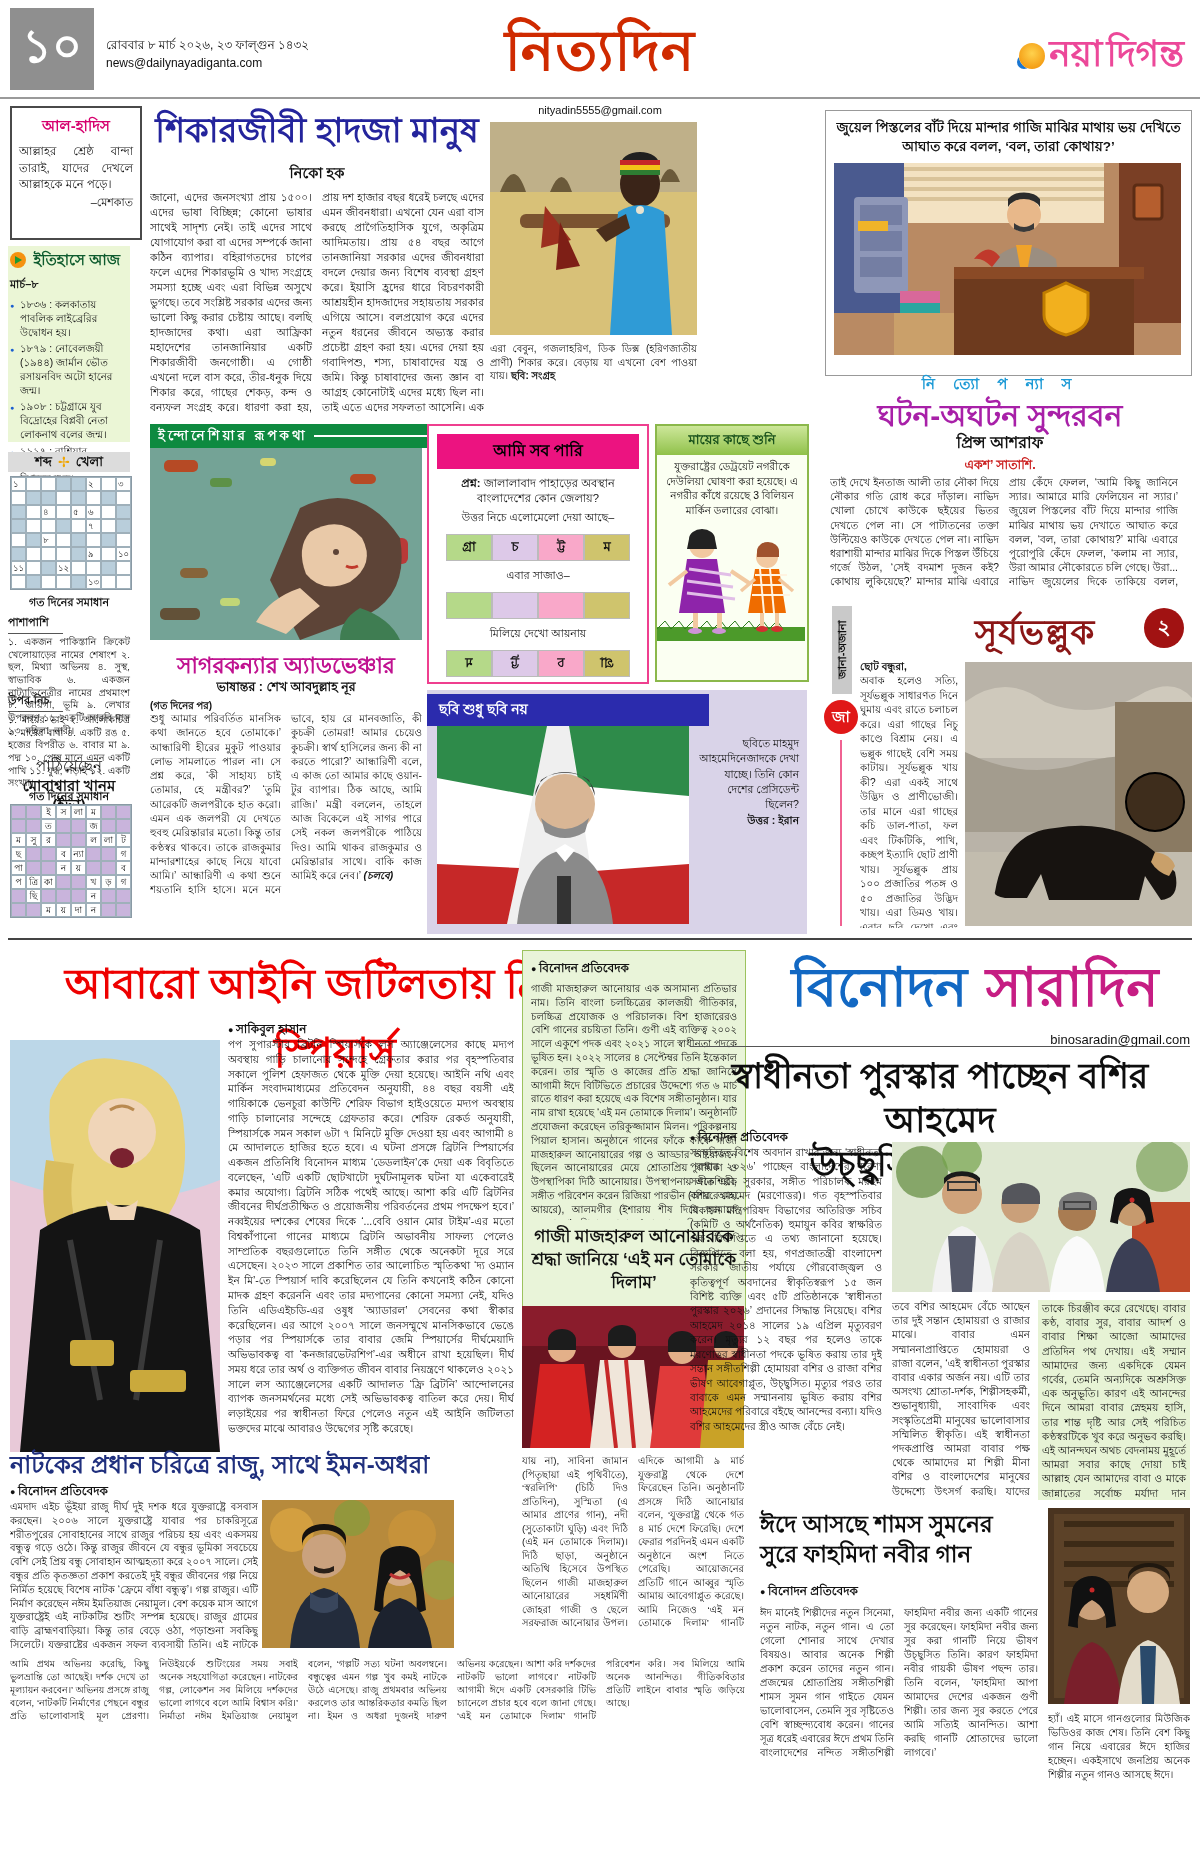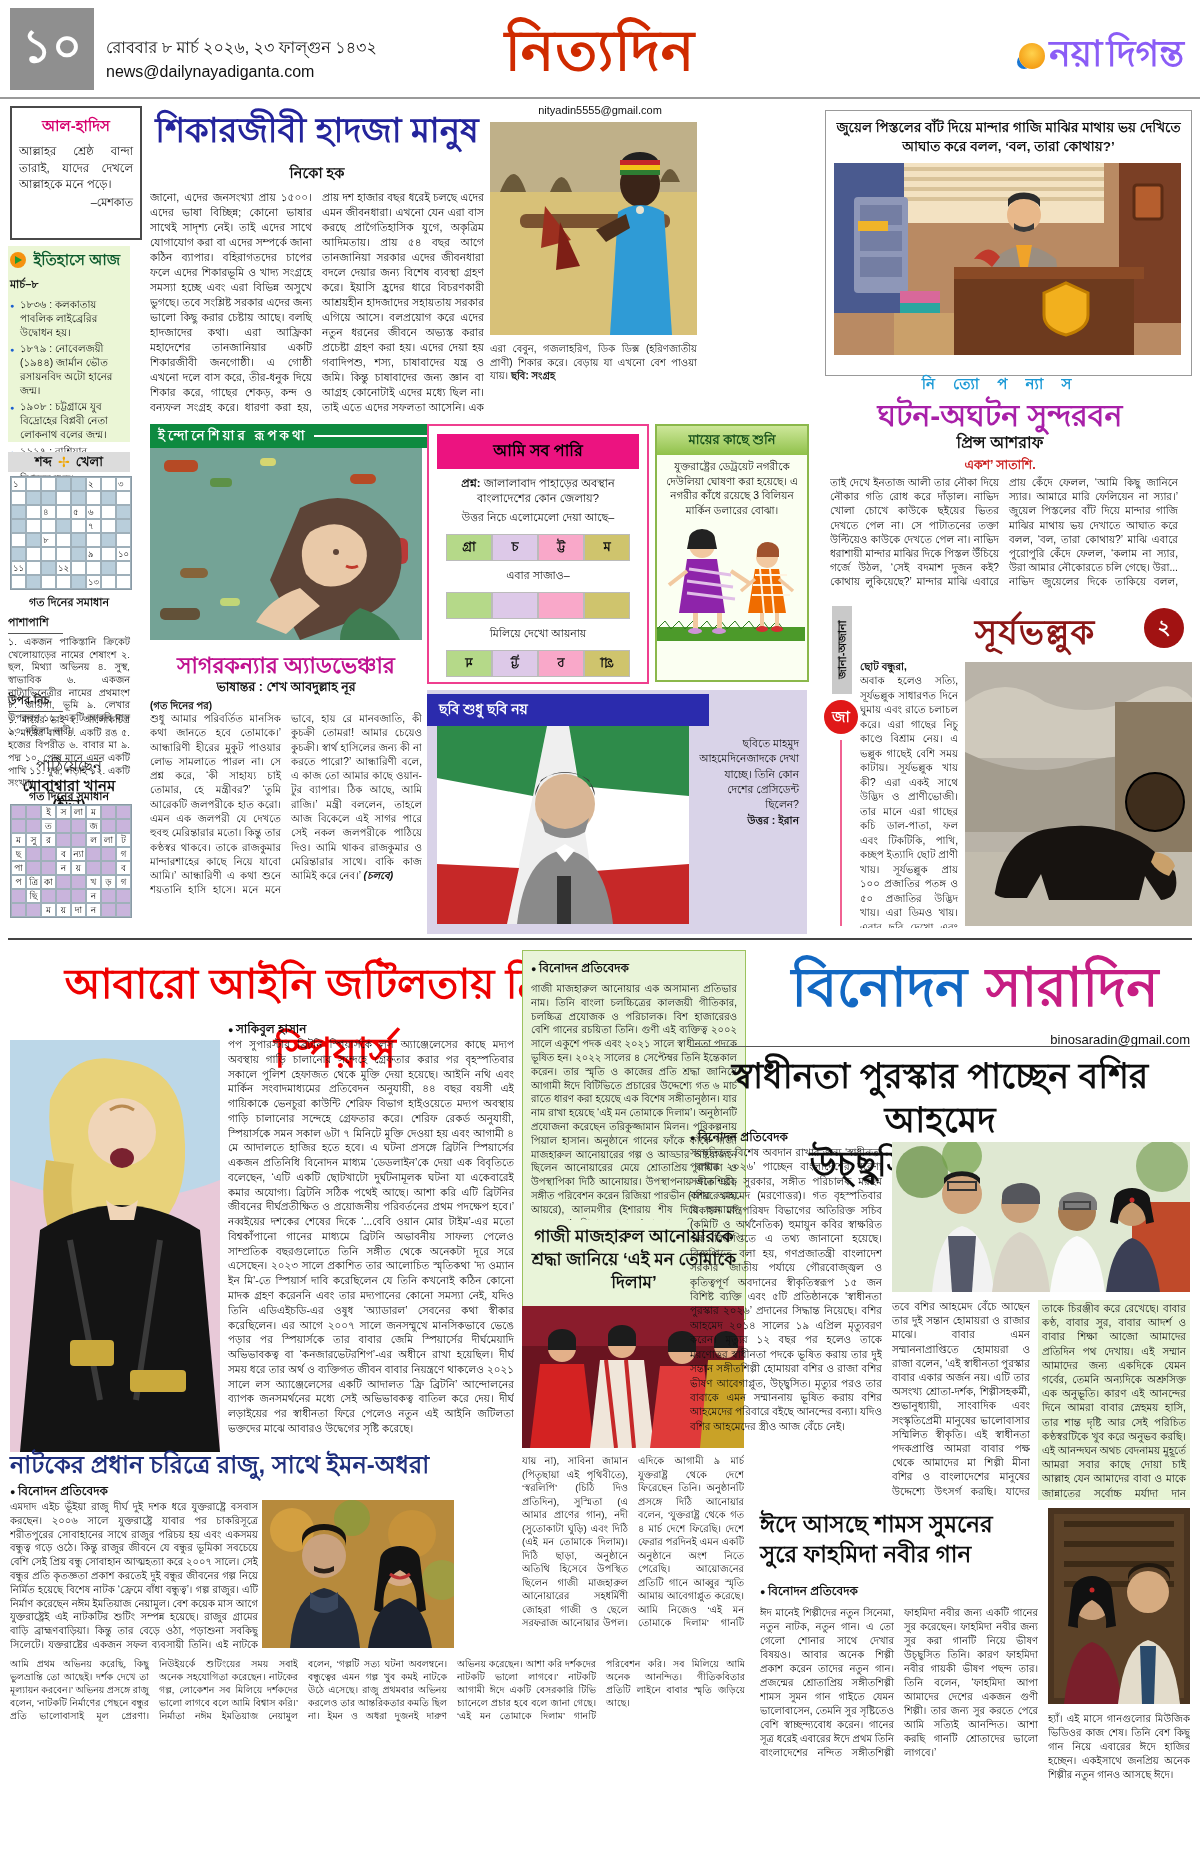--- a/index.html
+++ b/index.html
@@ -6,21 +6,21 @@
   #page{position:relative;width:1200px;height:1868px;background:#ffffff;overflow:hidden;
         font-family:"Liberation Sans","DejaVu Sans",sans-serif;color:#111;}
   .abs{position:absolute;}
   .just{text-align:justify;}
   .ctr{text-align:center;}
   .bold{font-weight:bold;}
   .clip{overflow:hidden;}
   
   .pagenum{background:#8f8f8f;color:#fff;display:flex;align-items:center;justify-content:center;font-size:46px;font-weight:bold;}
   .masthead{color:#cf2a00;font-weight:bold;letter-spacing:1px;}
-  .brand{font-weight:bold;color:#8b5cf6;}
+  .brand{font-weight:bold;color:#ec4899;}
   .rule{background:#9a9a9a;}
   
   .hadith{border:2px solid #4a4a4a;padding:6px 7px;}
   .hadith h3{margin:0 0 4px;color:#d6006e;font-size:15px;text-align:center;}
   .hadith p{margin:0;font-size:11.5px;line-height:1.45;}
   .hist{background:#ebf6d6;padding:2px;}
   .hist-title{color:#0e5b2e;font-size:15px;font-weight:bold;}
   .hist-item{font-size:10.2px;line-height:1.35;margin:3px 0;position:relative;padding-left:10px;}
   .hist-item::before{content:"●";color:#1a5fd0;font-size:7px;position:absolute;left:0;top:3px;}
   .play-icon{display:inline-block;width:16px;height:16px;border-radius:50%;background:#f5920f;position:relative;vertical-align:-3px;margin-right:3px;}
@@ -75,21 +75,21 @@
   .photo{display:block;}
 </style>
 </head>
 <body>
 
 <div id="page">
 
   <div class="abs pagenum" style="left:10px;top:8px;width:84px;height:82px;">
     <span>১০</span>
   </div>
-  <div class="abs" style="left:106px;top:36px;font-size:16px;line-height:1.5;">
+  <div class="abs" style="left:106px;top:36px;font-size:12px;line-height:1.5;">
     <div>রোববার ৮ মার্চ ২০২৬, ২৩ ফাল্গুন ১৪৩২</div>
     <div>news@dailynayadiganta.com</div>
   </div>
   <div class="abs ctr" style="left:430px;top:8px;width:340px;">
     <div class="masthead" style="font-size:56px;">নিত্যদিন</div>
     <div style="font-size:11px;margin-top:2px;">nityadin5555@gmail.com</div>
   </div>
   <div class="abs" style="right:16px;top:26px;display:flex;align-items:center;gap:4px;">
     <span style="width:26px;height:26px;border-radius:50%;background:radial-gradient(circle at 50% 40%,#ffd24d,#f08a00);display:inline-block;box-shadow:-8px 6px 0 -6px #1976d2;"></span>
     <span class="brand" style="font-size:36px;">নয়া</span>

